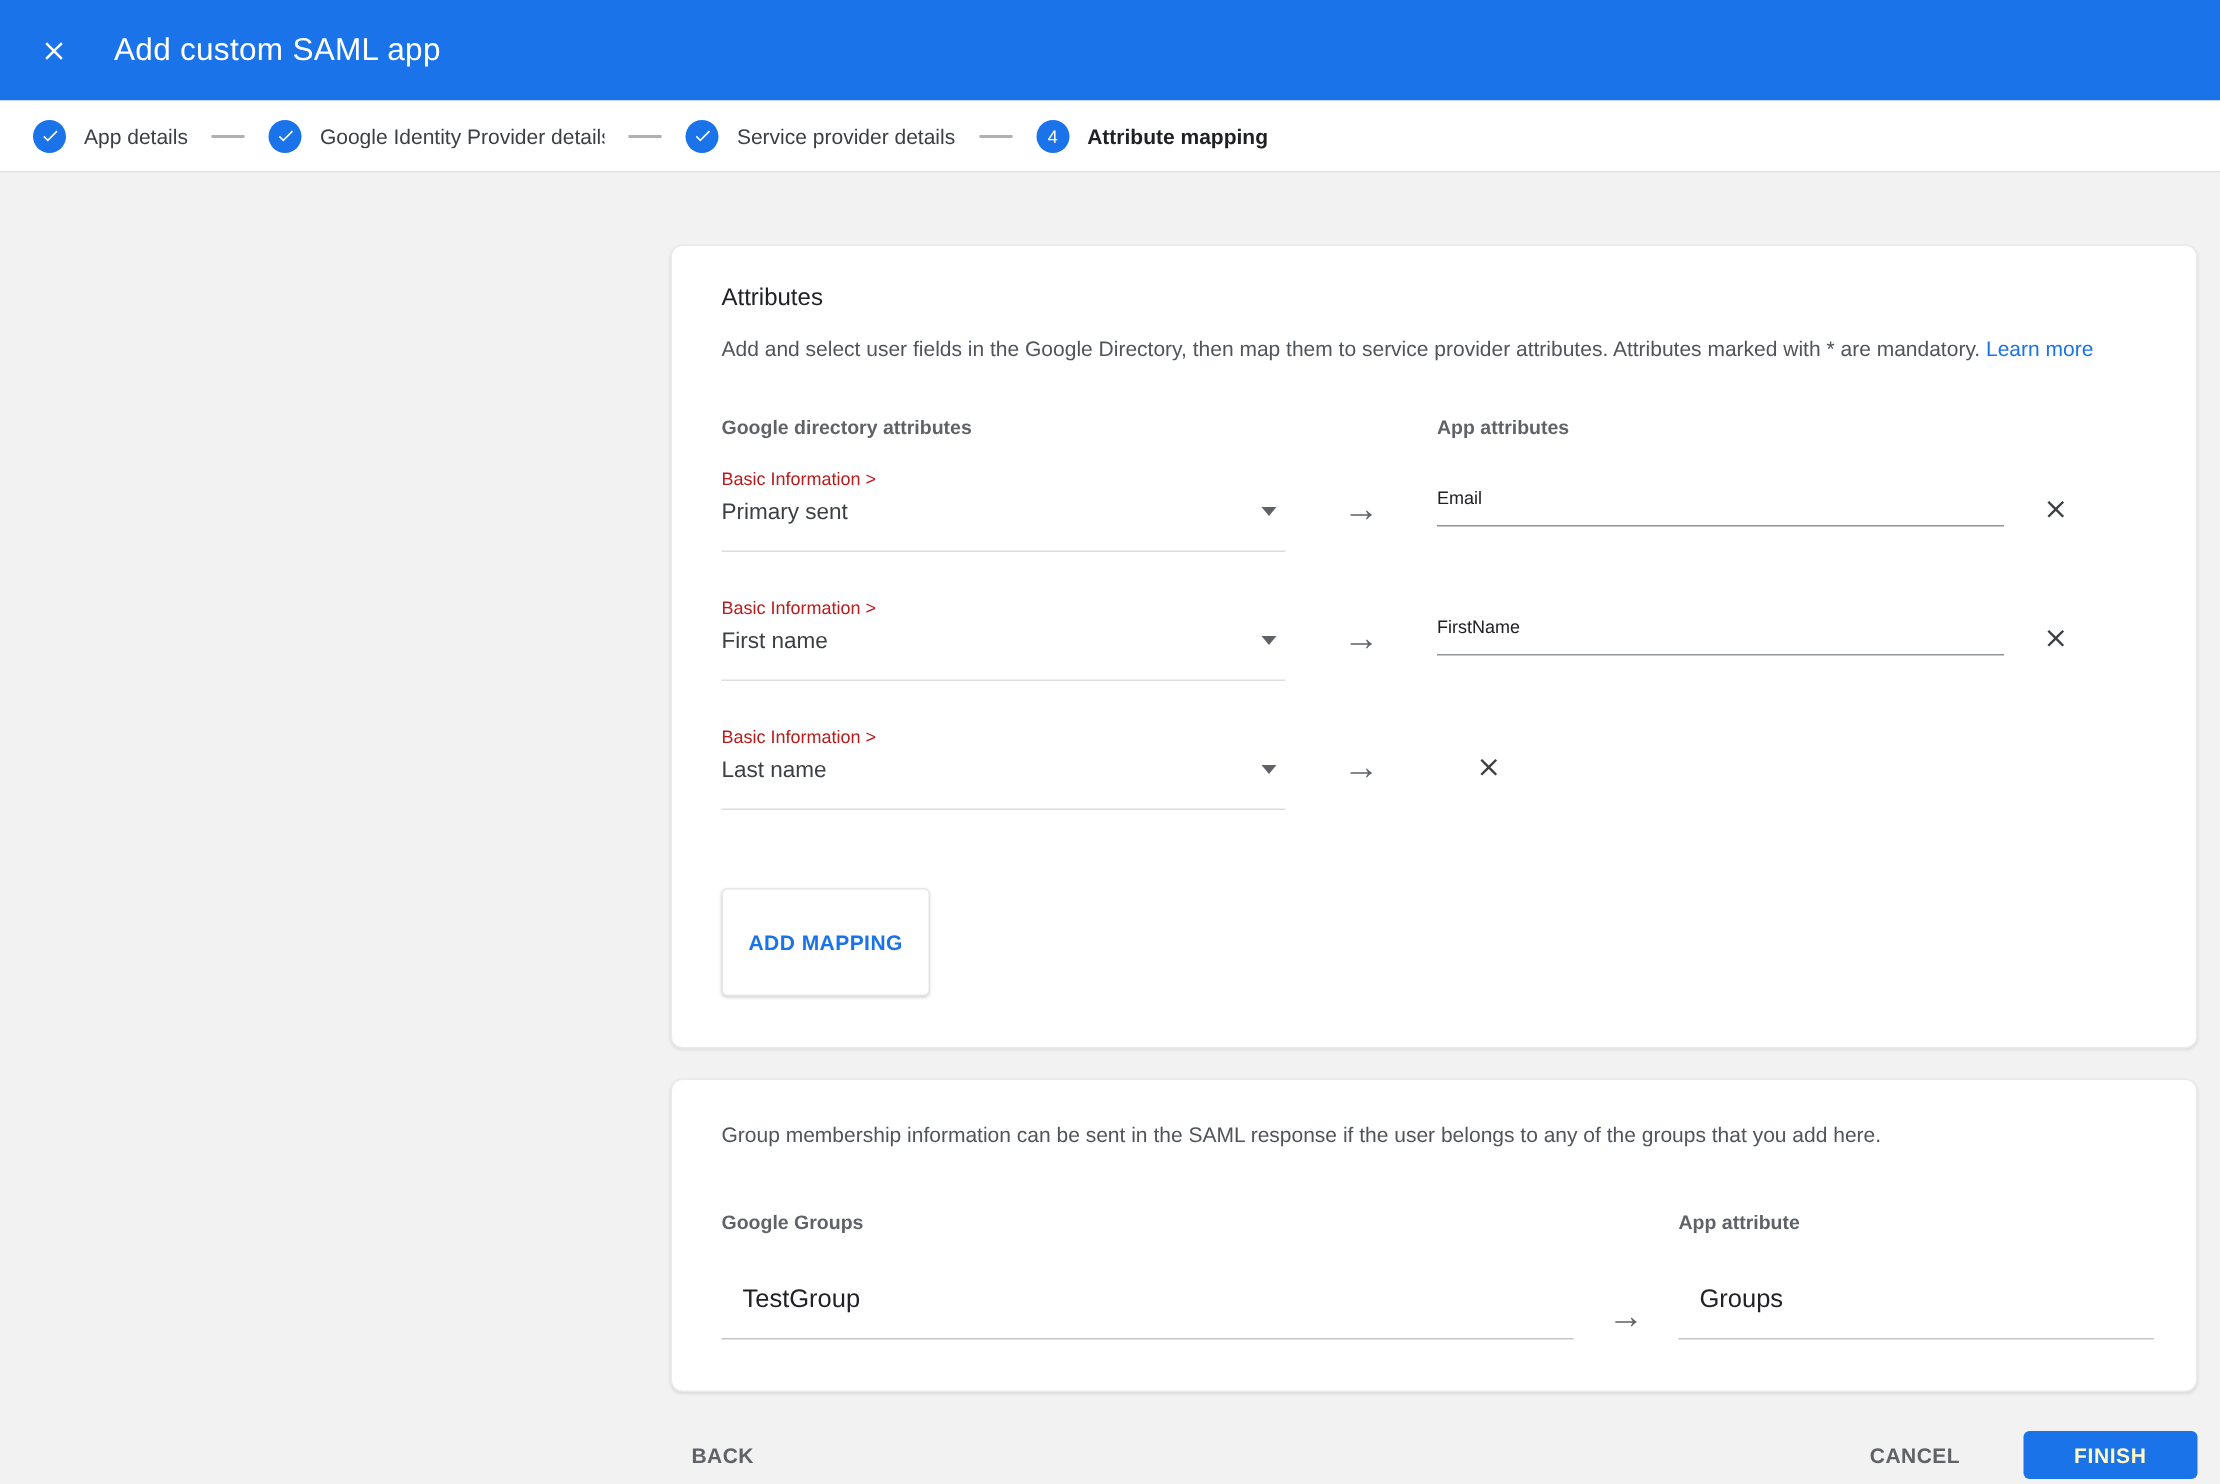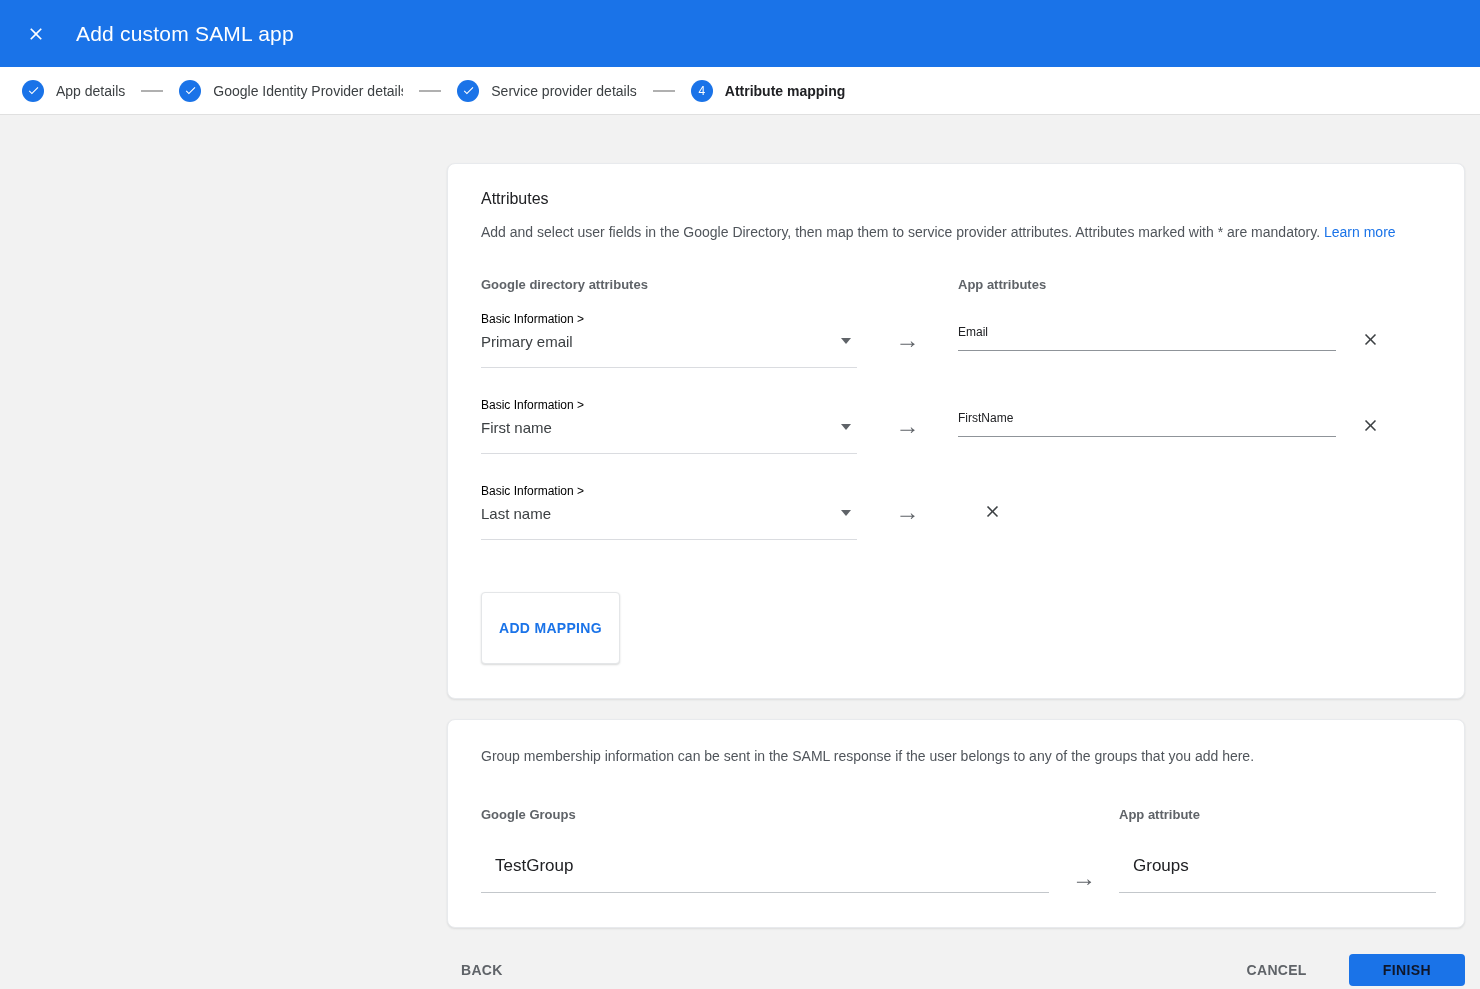--- a/index.html
+++ b/index.html
@@ -24,21 +24,21 @@
   .content { padding:48px 15px 0 447px; }
   .card { background:#ffffff; border:1px solid #e8eaed; border-radius:8px; box-shadow:0 1px 2px rgba(60,64,67,0.12); padding:26px 33px 34px 33px; margin-bottom:20px; }
   .card-title { font-size:16px; font-weight:400; color:#202124; margin-bottom:14px; }
   .card-desc { font-size:14px; color:#50555b; line-height:1.5; margin-bottom:34px; }
   .link { color:#1a73e8; cursor:pointer; text-decoration:none; }
 
   
   .map-grid { display:grid; grid-template-columns:376px 101px 378px 1fr; }
   .col-header { font-size:13px; font-weight:700; color:#5f6368; margin-bottom:20px; }
   .select-field { position:relative; border-bottom:1px solid #dadce0; height:56px; margin-bottom:30px; cursor:pointer; }
-  .select-cat { font-size:12px; color:#000000; margin-bottom:7px; }
+  .select-cat { font-size:12px; color:#b91c1c; margin-bottom:7px; }
   .select-value { font-size:15px; color:#3c4043; }
   .dd-icon { position:absolute; right:6px; top:26px; width:0; height:0;
              border-left:5px solid transparent; border-right:5px solid transparent; border-top:6px solid #5f6368; }
   .arrow-cell { display:flex; justify-content:center; align-items:flex-start; padding-top:14px; font-size:24px; color:#5f6368; }
   .app-input { width:100%; border:none; outline:none; background:transparent; border-bottom:1px solid #8f9499;
                font-family:"Liberation Sans", sans-serif; font-size:12px; color:#202124; padding:0 0 11px 0; margin-top:13px; }
   .remove-cell { padding-top:14px; padding-left:21px; }
   .icon-btn { background:none; border:none; cursor:pointer; padding:4px; line-height:0; }
 
   .add-mapping-btn { margin-top:22px; background:#fff; border:1px solid #e4e6e8; border-radius:4px;
@@ -49,21 +49,21 @@
   .group-grid { display:grid; grid-template-columns:568px 70px 317px;margin-top:40px; }
   .group-input { width:100%; border:none; outline:none; background:transparent; border-bottom:1px solid #c3c7cb;
                  font-family:"Liberation Sans", sans-serif; font-size:17px; color:#202124; padding:6px 0 16px 14px; margin-top:8px; }
   .group-arrow { display:flex; justify-content:center; align-items:flex-start; padding-top:22px; font-size:24px; color:#5f6368; }
 
   
   .footer { display:flex; align-items:center; margin:24px 15px 0 447px; padding-bottom:24px; }
   .text-btn { background:none; border:none; cursor:pointer; font-family:"Liberation Sans", sans-serif;
               font-size:14px; font-weight:700; letter-spacing:0.3px; color:#5f6368; padding:10px 14px; border-radius:4px; }
   .footer .spacer { flex:1; }
-  .primary-btn { background:#1a73e8; color:#0f172a; border:none; border-radius:4px; cursor:pointer;
+  .primary-btn { background:#1a73e8; color:#fef9c3; border:none; border-radius:4px; cursor:pointer;
                  font-family:"Liberation Sans", sans-serif; font-size:14px; font-weight:700; letter-spacing:0.4px;
                  padding:8px 34px; margin-left:28px; }
 </style>
 </head>
 <body>
 
 <div class="appbar">
   <div class="close-btn">
     <svg width="20" height="20" viewBox="0 0 24 24">
         <path fill="#ffffff" d="M19 6.41 17.59 5 12 10.59 6.41 5 5 6.41 10.59 12 5 17.59 6.41 19 12 13.41 17.59 19 19 17.59 13.41 12z"></path>
@@ -116,21 +116,21 @@
     </p>
 
     <div class="map-grid">
       <div class="col-header">Google directory attributes</div>
       <div></div>
       <div class="col-header">App attributes</div>
       <div></div>
 
       <div class="select-field">
         <div class="select-cat">Basic Information &gt;</div>
-        <div class="select-value">Primary email</div>
+        <div class="select-value">Primary sent</div>
         <span class="dd-icon"></span>
       </div>
       <div class="arrow-cell">→</div>
       <div>
         <input class="app-input" value="Email" style="">
       </div>
       <div class="remove-cell">
         <button class="icon-btn">
           <svg width="19" height="19" viewBox="0 0 24 24">
               <path fill="#3c4043" d="M19 6.41 17.59 5 12 10.59 6.41 5 5 6.41 10.59 12 5 17.59 6.41 19 12 13.41 17.59 19 19 17.59 13.41 12z"></path>

